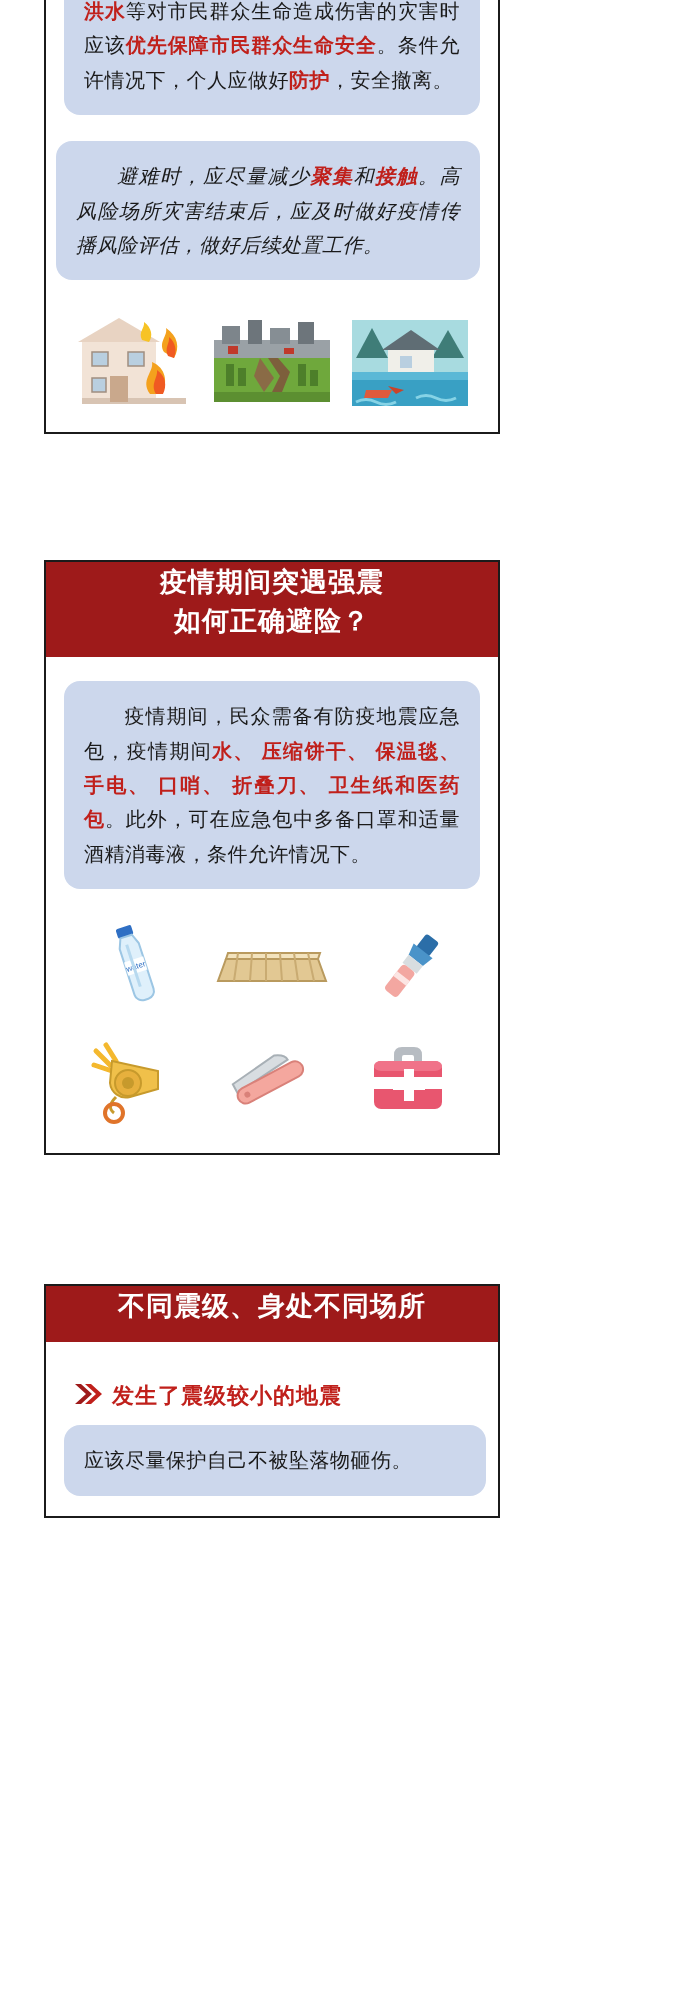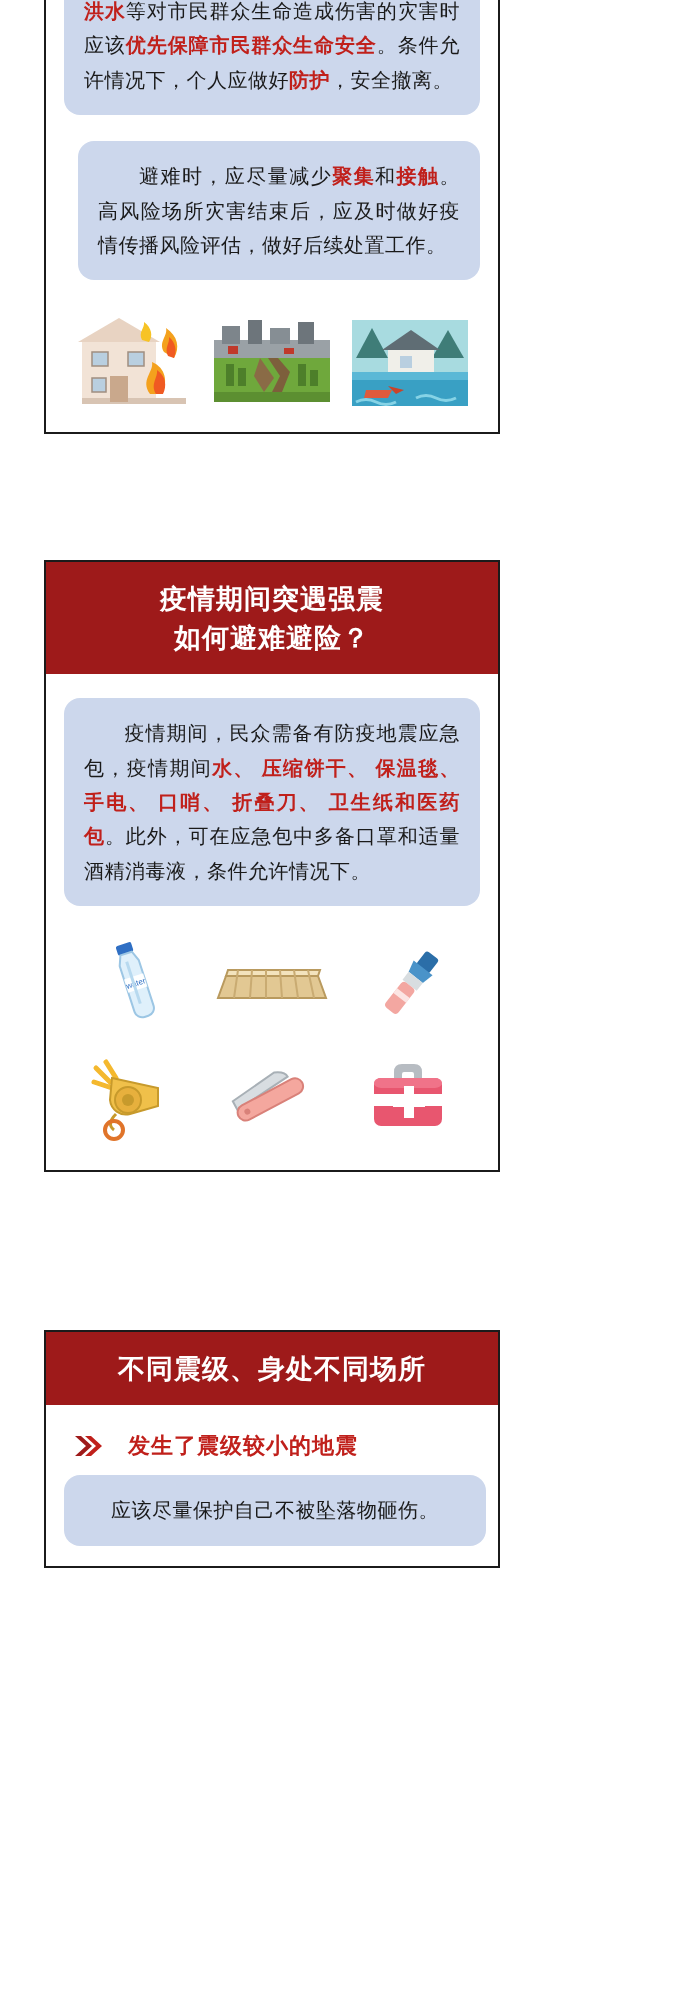--- a/index.html
+++ b/index.html
@@ -24,21 +24,21 @@
     border: 2px solid #1b1b1b;
   }
   .card-header {
     background: #9e1a1a;
     color: #ffffff;
     text-align: center;
     font-size: 27px;
     font-weight: bold;
     line-height: 1.45;
     letter-spacing: 1px;
-    padding: 18px 10px 16px 10px;
+    padding: 1px 10px 16px 10px;
   }
   .card-header .line { display: block; }
 
   .bubble {
     background: #ccd7ec;
     border-radius: 16px;
     padding: 18px 20px 18px 20px;
     font-size: 20px;
     line-height: 1.72;
     color: #1a1a1a;
@@ -53,21 +53,22 @@
     top: -10px;
     border-top: none;
     padding: 0 0 18px 0;
   }
   #card-one .bubble-a {
     margin: 0 18px 0 18px;
     border-radius: 0 0 16px 16px;
     padding-top: 4px;
   }
   #card-one .bubble-b {
-    margin: 26px 18px 0 32px;
+    margin: 26px 18px 0 10px;
+    font-style: italic;
   }
 
   
   .illus-row {
     display: flex;
     justify-content: space-between;
     align-items: flex-end;
     margin: 26px 26px 0 26px;
   }
   .illus { width: 124px; height: 108px; }
@@ -79,37 +80,36 @@
     display: grid;
     grid-template-columns: repeat(3, 1fr);
     row-gap: 6px;
     margin: 26px 22px 0 22px;
     justify-items: center;
     align-items: center;
   }
   .kit { width: 128px; height: 104px; }
 
   
-  #card-three { top: 1330px; padding-bottom: 20px; }
+  #card-three { top: 1284px; padding-bottom: 20px; }
   .sub-head {
     display: flex;
-    align-items: center;
-    gap: 26px;
-    margin: 26px 0 0 26px;
+    align-items: flex-start;
+    gap: 10px;
+    margin: 39px 0 0 26px;
   }
   .chev { width: 30px; height: 26px; }
   .sub-head-text {
     color: #c0201b;
     font-size: 22px;
     font-weight: bold;
     letter-spacing: 1px;
   }
   #card-three .bubble {
     margin: 14px 12px 0 18px;
-    text-align: center;
   }
 </style>
 </head>
 <body>
 
 <div class="page">
 
   <div class="card" id="card-one">
 
     <div class="bubble bubble-a">
@@ -169,21 +169,21 @@
         <path d="M8 96 q10 -5 20 0 q10 5 20 0" stroke="#86d3e6" stroke-width="3" fill="none"></path>
         <path d="M68 92 q10 -5 20 0 q10 5 20 0" stroke="#86d3e6" stroke-width="3" fill="none"></path>
       </svg>
     </div>
   </div>
 
   <div class="card" id="card-two">
 
     <div class="card-header">
       <span class="line">疫情期间突遇强震</span>
-      <span class="line">如何避难避险？</span>
+      <span class="line">如何正确避险？</span>
     </div>
 
     <div class="bubble">
       <span class="indent"></span><span>疫情期间，民众需备有防疫地震应急包，疫情期间</span><span class="hl">水、 压缩饼干、 保温毯、 手电、 口哨、 折叠刀、 卫生纸和医药包</span><span>。此外，可在应急包中多备口罩和适量酒精消毒液，条件允许情况下。</span>
     </div>
 
     <div class="kit-grid">
 
       <svg class="kit" viewBox="0 0 128 104">
         <g transform="rotate(-18 64 52)">

